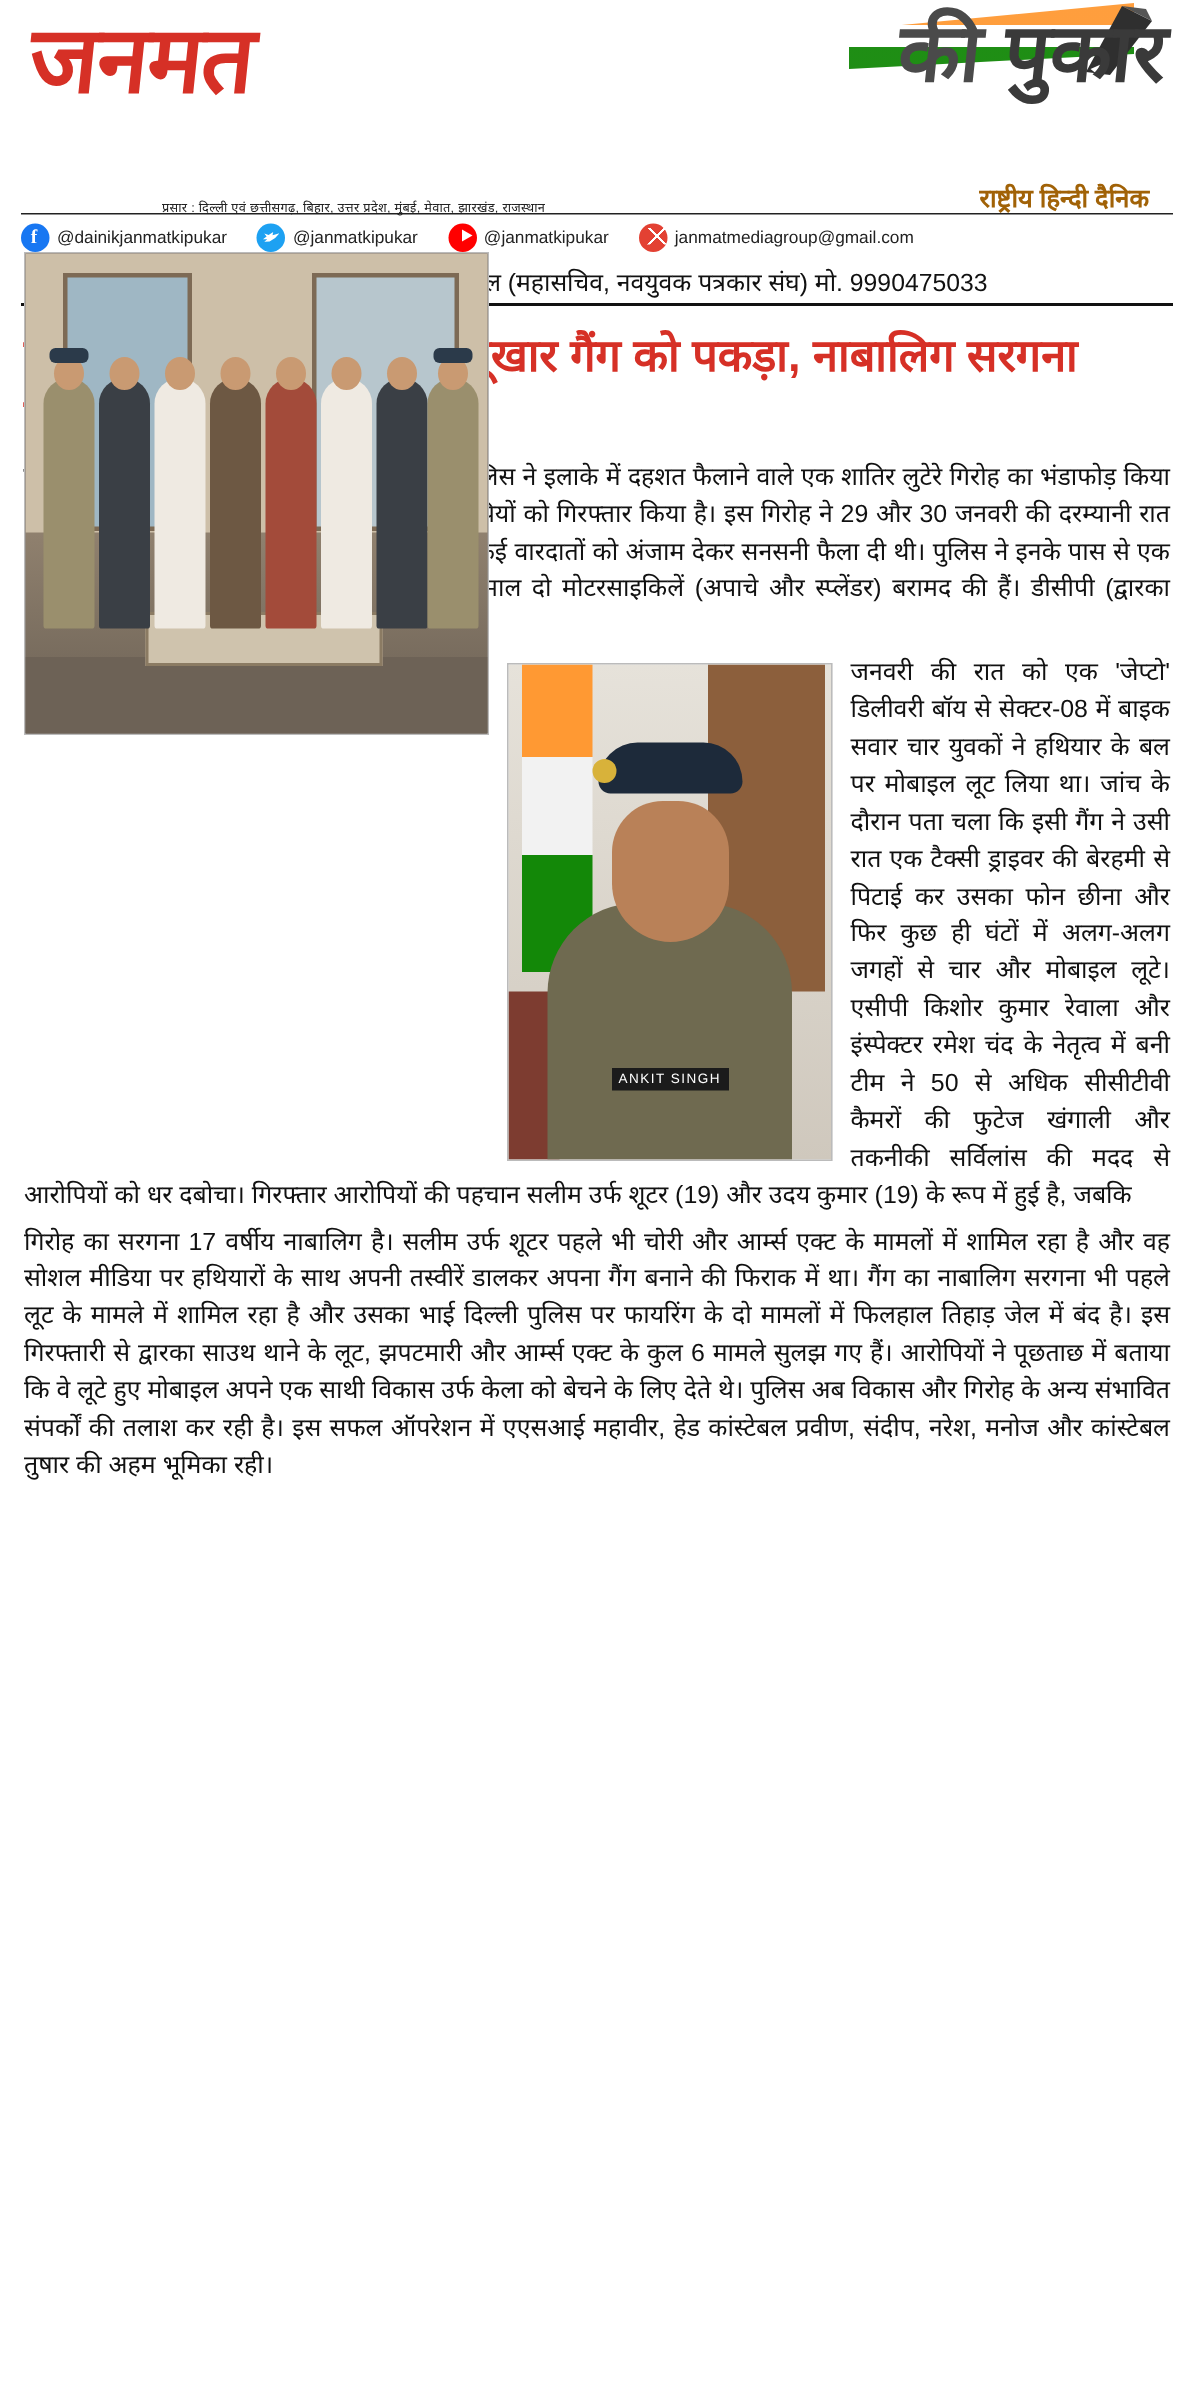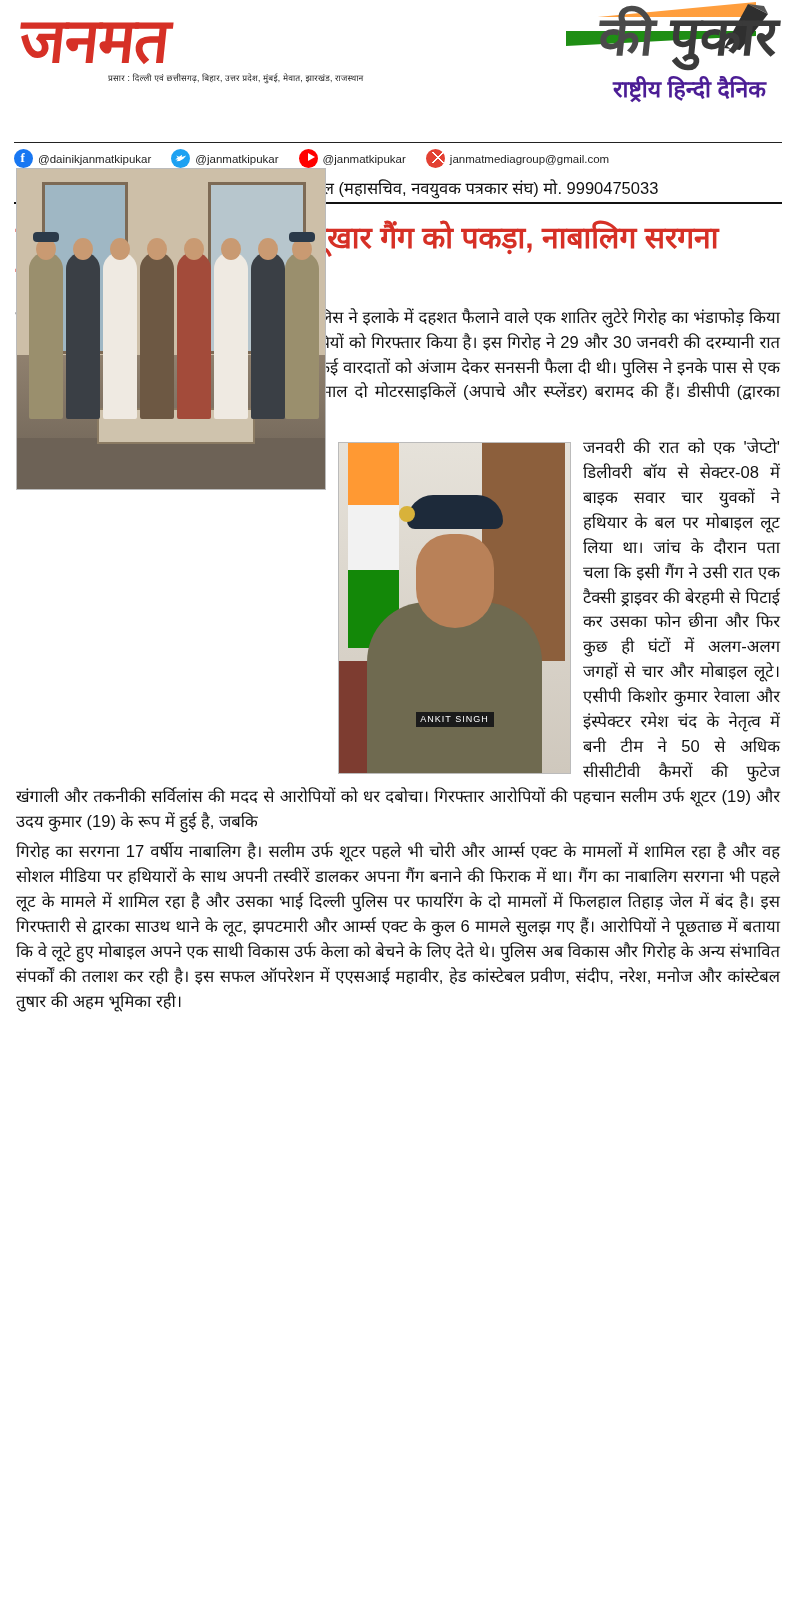--- a/index.html
+++ b/index.html
@@ -29,22 +29,22 @@
     clip-path:polygon(0 18px,100% 0,100% 34px,0 44px);
     opacity:.95;
   }
   .pen{
     position:absolute;right:8px;top:-10px;width:0;height:0;
   }
   .pen svg{position:absolute;right:0;top:0;}
   .sub-line{
     font-size:8.5px;color:#222;margin:0 0 0 80px;letter-spacing:.2px;
   }
-  .sub-line-wrap{display:flex;justify-content:space-between;align-items:flex-start;padding:0 16px 0 14px;}
-  .hindi-daily{font-size:23px;color:#4c1d95;font-weight:bold;}
+  .sub-line-wrap{display:flex;justify-content:space-between;align-items:flex-end;padding:0 16px 0 14px;margin-top:48px;}
+  .hindi-daily{font-size:17px;color:#a16207;font-weight:bold;}
 
   
   .social-bar{display:flex;align-items:center;gap:6px;padding:4px 10px 4px 14px;font-size:11.5px;color:#222;}
   .soc{display:flex;align-items:center;margin-right:14px;}
   .soc .ic{
     width:19px;height:19px;border-radius:50%;margin-right:5px;display:inline-block;
     position:relative;flex:0 0 auto;
   }
   .ic-fb{background:#1877f2;}
   .ic-fb::after{content:"f";color:#fff;font-weight:bold;font-size:13px;position:absolute;left:6.5px;top:1px;font-family:"Liberation Serif",serif;}
@@ -74,21 +74,21 @@
     padding:0 16px 10px 16px;font-size:16.6px;line-height:1.5;color:#111;
     text-align:justify;
   }
   .byline{font-weight:bold;}
   .img1{
     float:left;width:308px;height:320px;margin:4px 12px 6px 0;
     border:1px solid #bbb;overflow:hidden;position:relative;background:#6f6257;
   }
   .img2{
     float:left;width:215px;height:330px;margin:6px 12px 6px 0;
-    border:1px solid #bbb;overflow:hidden;position:relative;background:#e5e5e5;padding-left:16px;
+    border:1px solid #bbb;overflow:hidden;position:relative;background:#e5e5e5;
   }
   .para{margin:0 0 6px 0;}
   .clearfix::after{content:"";display:block;clear:both;}
 
   
   .p1-bg{position:absolute;inset:0;background:linear-gradient(#b9a892,#8e7f6d 60%,#6a6054);}
   .p1-wall{position:absolute;left:0;top:0;width:100%;height:58%;background:#cdbfa8;}
   .p1-door{position:absolute;left:8%;top:4%;width:26%;height:52%;background:#9fb7c4;border:3px solid #7d6a55;}
   .p1-door2{position:absolute;left:62%;top:4%;width:30%;height:52%;background:#b7c6cd;border:3px solid #7d6a55;}
   .p1-floor{position:absolute;left:0;bottom:0;width:100%;height:16%;background:#6d6256;}

